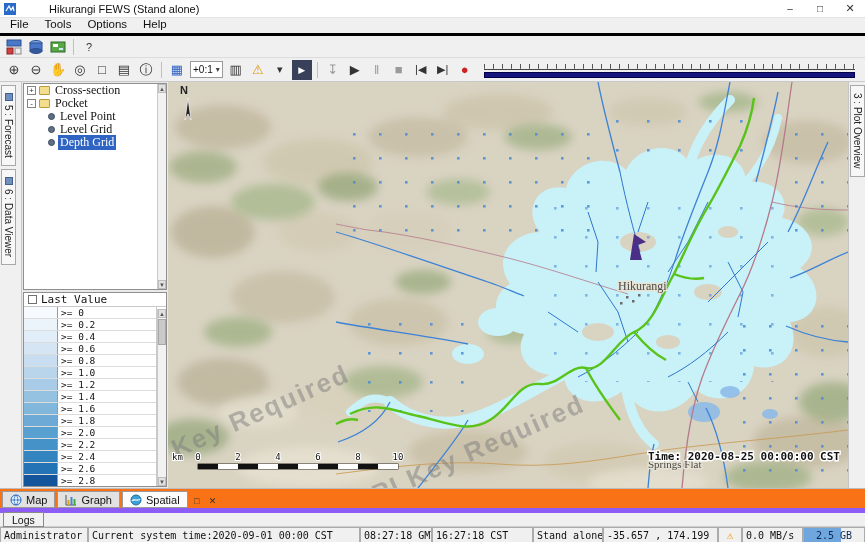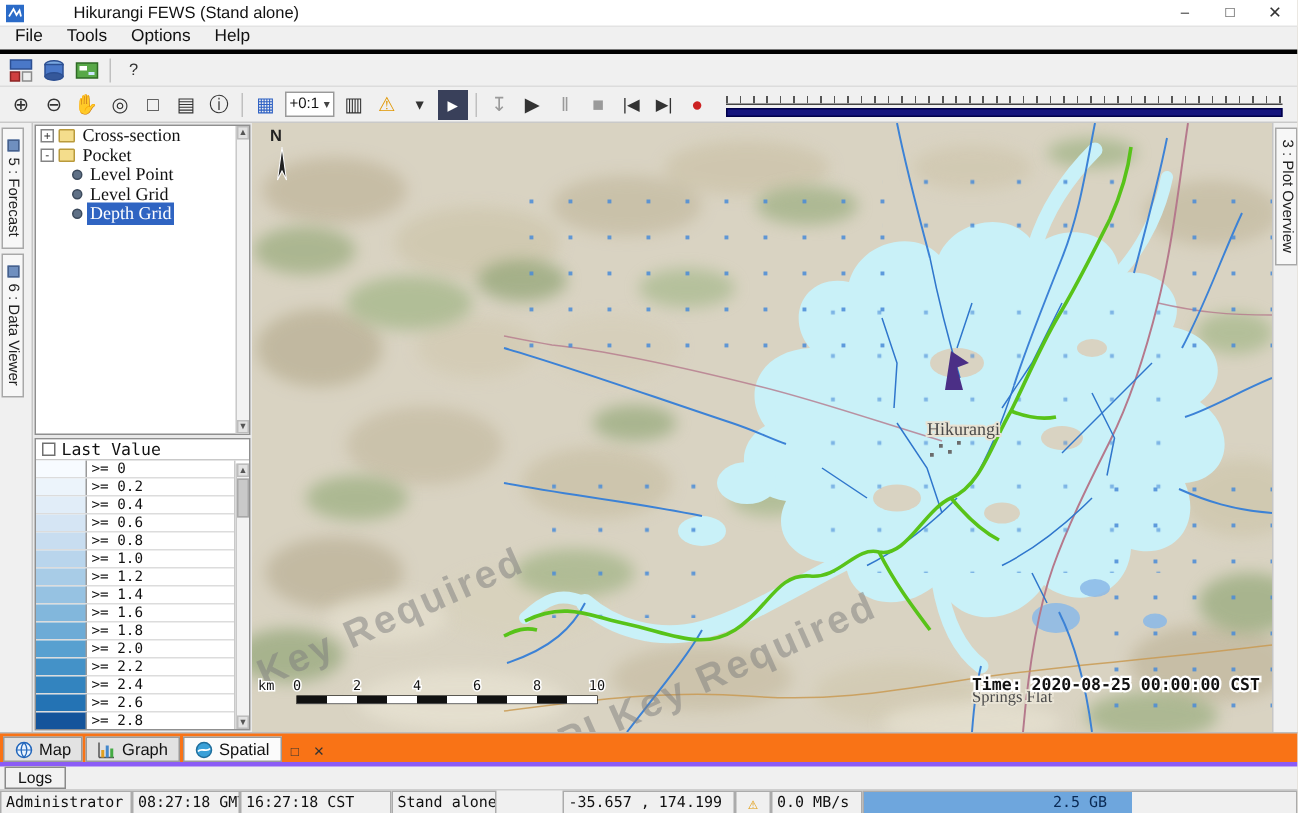--- a/index.html
+++ b/index.html
@@ -68,27 +68,27 @@
   .vs-thumb { height:26px; margin:1px 0; background:#c9c9c9; border:1px solid #a8a8a8; }
 
   .map-wrap { flex:1; position:relative; background:#d9d3c2; overflow:hidden; }
   .map-datetime { position:absolute; top:1px; right:1px; background:#ffffff; border:1px solid #d0d0d0; font-family:"DejaVu Sans Mono",monospace; font-size:10.5px; padding:0 3px; z-index:5; }
 
   
   .tabbar { height:20px; background:#f97316; border-top:1px solid #bdbdbd; display:flex; align-items:flex-end; padding-left:2px; gap:2px; }
   .btab { display:flex; align-items:center; gap:4px; height:17px; padding:0 7px; border:1px solid #9a9a9a; background:#e2e2e2; font-size:11px; }
   .btab.active { background:#fbfbfb; }
   .tab-ctrl { width:14px; height:14px; display:flex; align-items:center; justify-content:center; font-size:9px; color:#333; border:1px solid transparent; }
-  .logsrow { height:18px; background:#f0f0f0; border-top:3px solid #8b5cf6; display:flex; align-items:center; padding-left:3px; }
+  .logsrow { height:18px; background:#f0f0f0; border-top:5px solid #8b5cf6; display:flex; align-items:center; padding-left:3px; }
   .logs-btn { height:15px; border:1px solid #8a8a8a; background:#f2f2f2; font-size:10.5px; padding:0 8px; display:flex; align-items:center; }
 
   .statusbar { height:17px; display:flex; background:#f0f0f0; border-top:1px solid #cfcfcf; font-family:"DejaVu Sans Mono",monospace; font-size:10px; }
   .sb-cell { border:1px solid #ababab; display:flex; align-items:center; padding:0 3px; white-space:nowrap; overflow:hidden; background:#f0f0f0; }
   .sb-1 { width:88px; } .sb-2 { width:272px; } .sb-3 { width:72px; } .sb-4 { width:101px; }
-  .sb-5 { width:70px; } .sb-6 { width:115px;margin-left:44px; } .sb-7 { width:24px; justify-content:center; }
+  .sb-5 { width:70px; } .sb-6 { width:115px; } .sb-7 { width:24px; justify-content:center; }
   .sb-8 { width:61px; }
   .sb-9 { flex:1; background:linear-gradient(to right,#6ea6dd 0 62%,#f0f0f0 62%); justify-content:center; color:#0a2a55;text-align:center; }
   .sb-warn { color:#e09600; font-size:11px; }
 </style>
 </head>
 <body>
 
 <div class="titlebar">
   <svg class="app-icon" viewBox="0 0 12 12">
     <rect x="0" y="0" width="12" height="12" fill="#2b6bc8"></rect>
@@ -524,20 +524,23 @@
 </div>
 
 <div class="logsrow">
   <span class="logs-btn">Logs</span>
 </div>
 
 <div class="statusbar">
   <div class="sb-cell sb-1">
       <span>Administrator</span>
     </div>
+  <div class="sb-cell sb-2">
+      <span>Current system time:2020-09-01 00:00 CST</span>
+    </div>
   <div class="sb-cell sb-3">
       <span>08:27:18 GMT</span>
     </div>
   <div class="sb-cell sb-4">
       <span>16:27:18 CST</span>
     </div>
   <div class="sb-cell sb-5">
       <span>Stand alone</span>
     </div>
   <div class="sb-cell sb-6">

